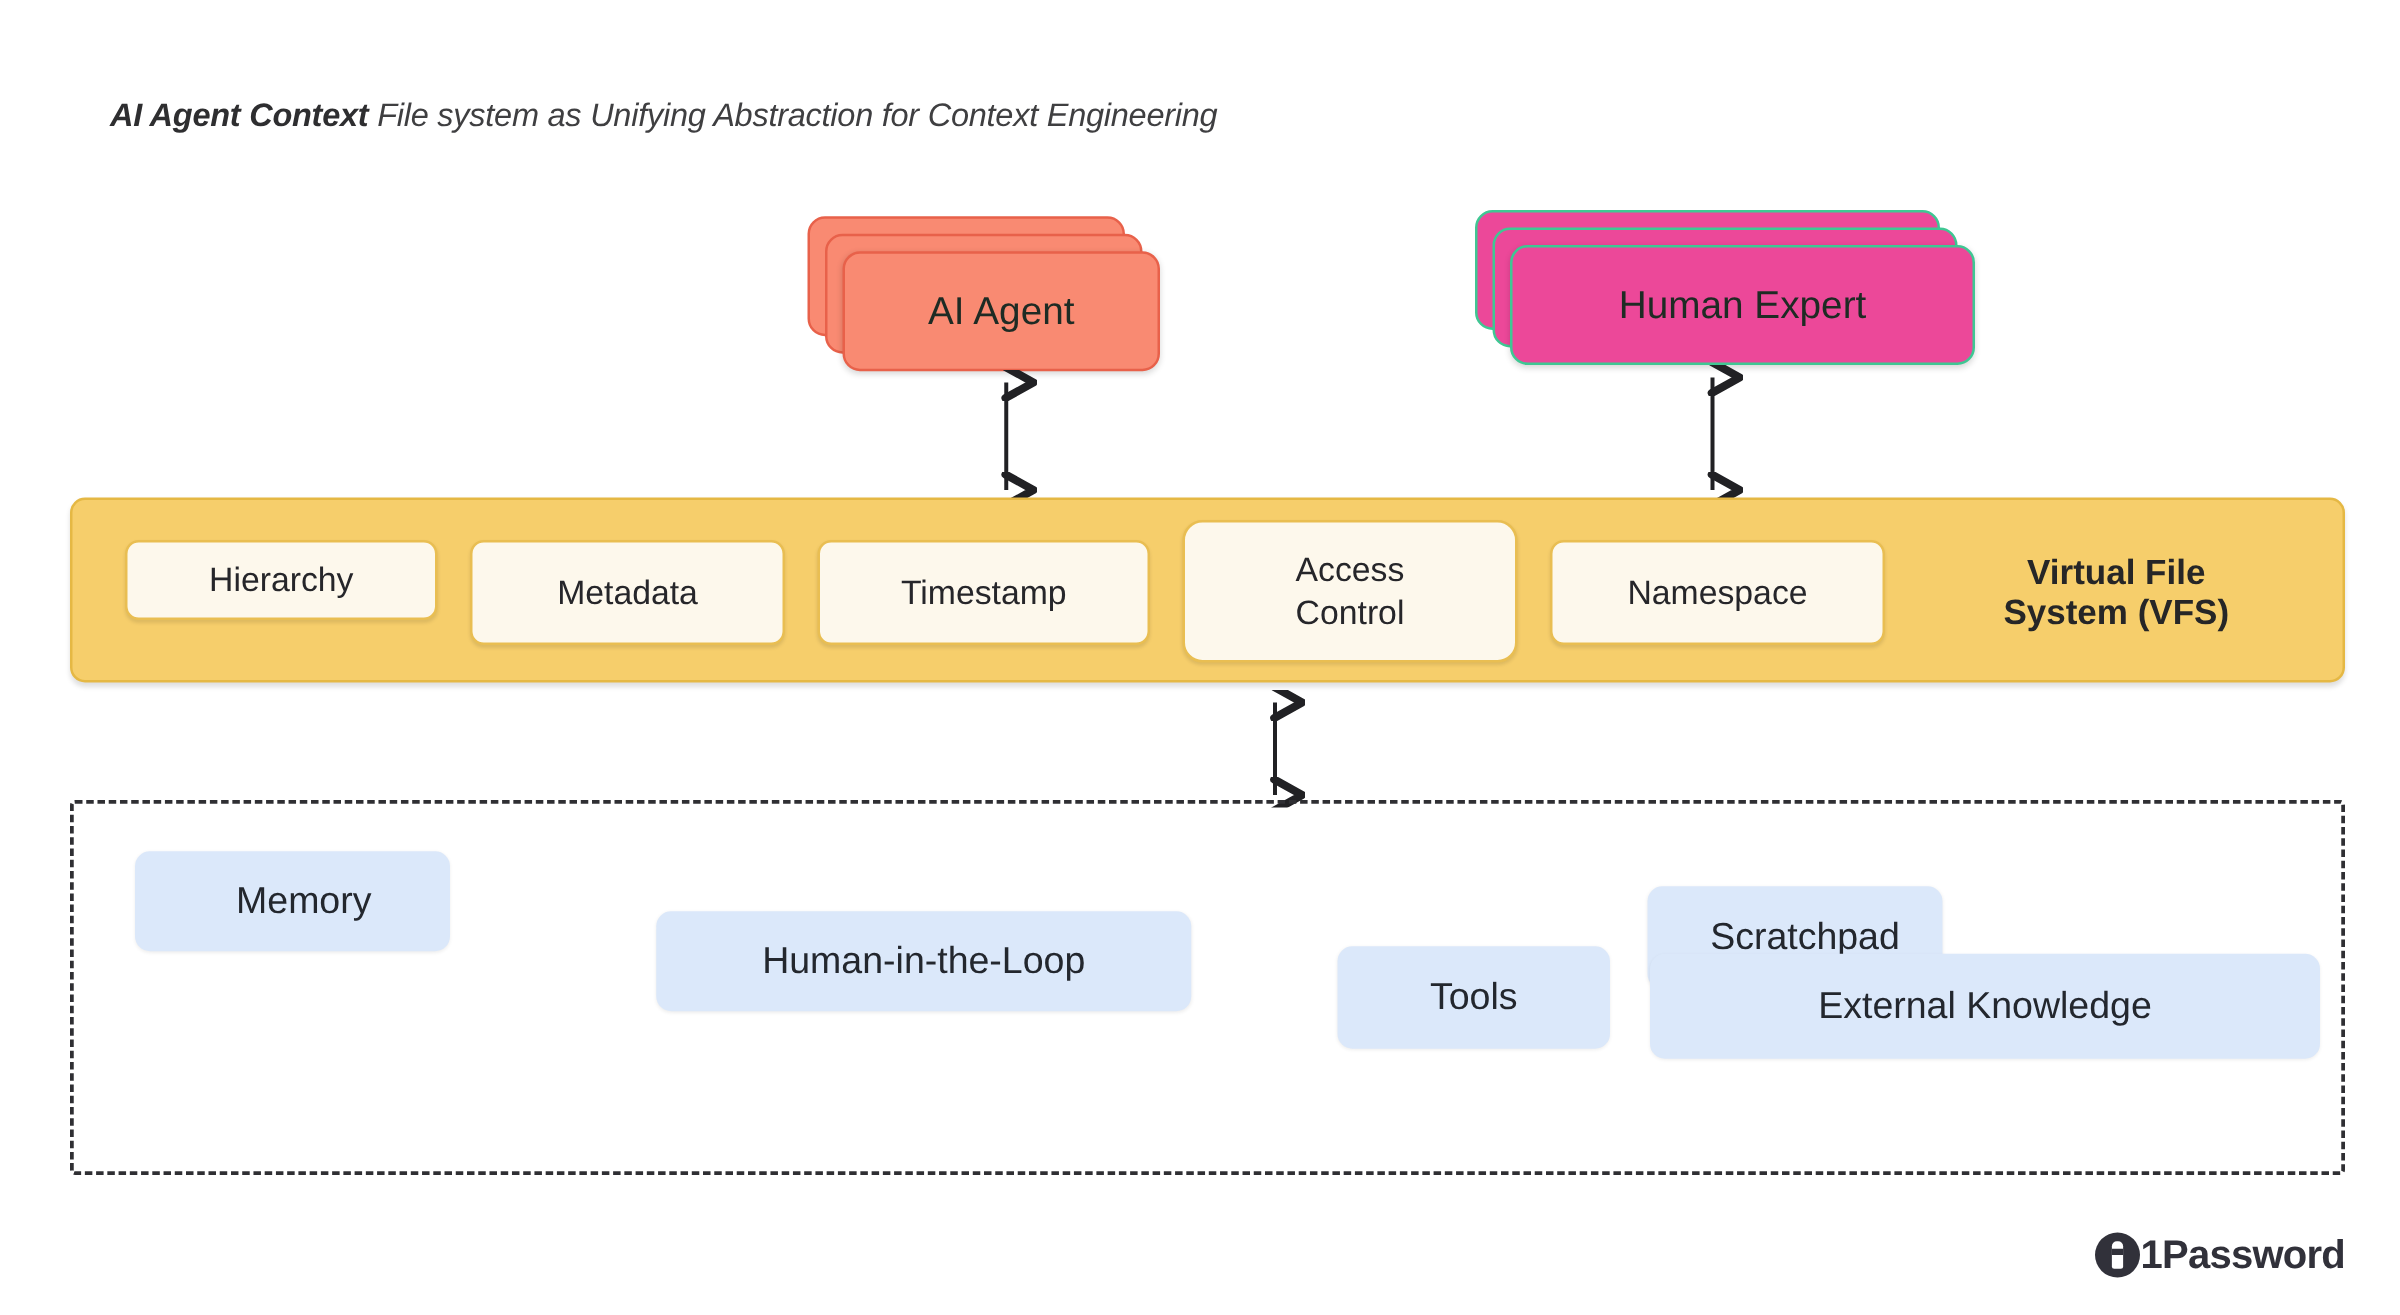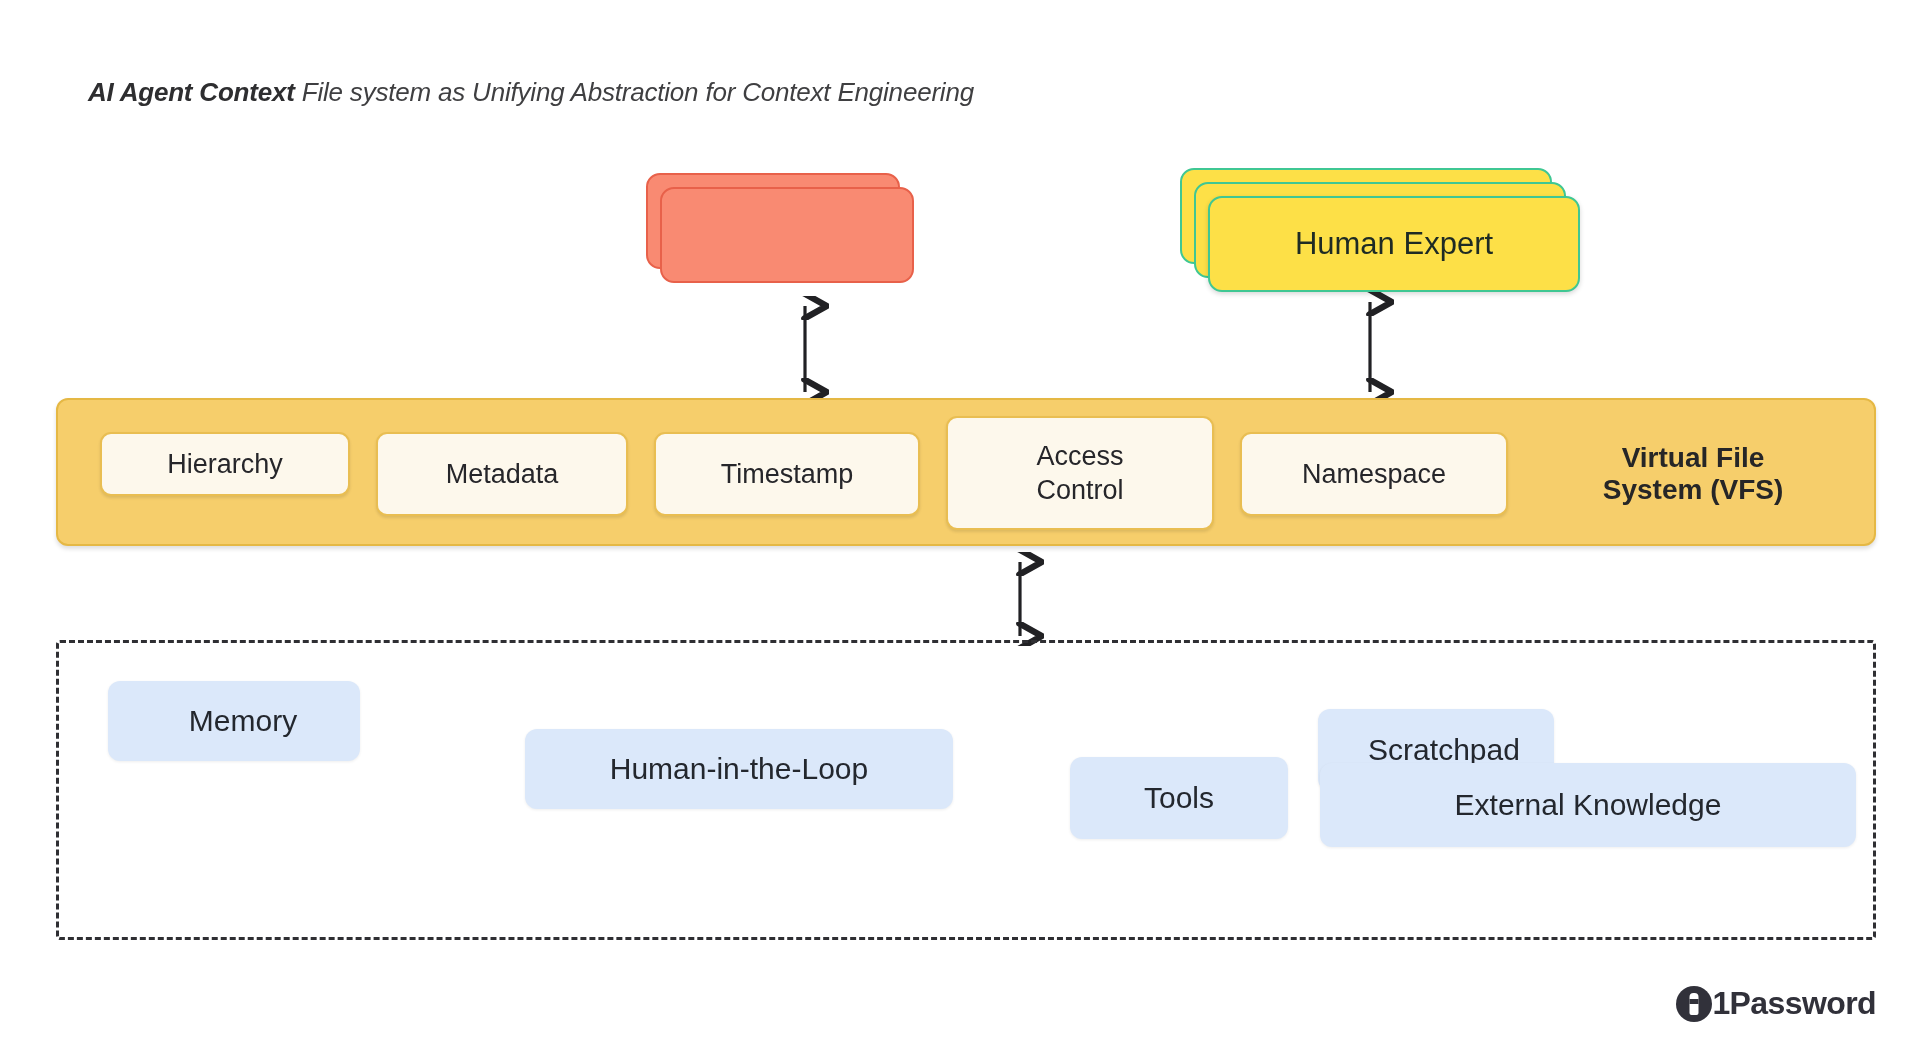--- a/index.html
+++ b/index.html
@@ -50,21 +50,21 @@
     font-size: 31px;
     color: #1e2b24;
     white-space: nowrap;
     font-weight: 400;
   }
 
   #agent-stack { left: 646px; top: 173px; width: 282px; height: 124px; }
   #agent-stack .layer { width: 254px; height: 96px; background: #F98A72; border-color: #E8614A; }
 
   #expert-stack { left: 1180px; top: 168px; width: 400px; height: 124px; }
-  #expert-stack .layer { width: 372px; height: 96px; background: #fde047; border-color: #3FC793; }
+  #expert-stack .layer { width: 372px; height: 96px; background: #ec4899; border-color: #3FC793; }
 
   
   .arrow { position: absolute; }
 
   
   #vfs-bar {
     position: absolute;
     left: 56px; top: 398px;
     width: 1820px; height: 148px;
     background: #F6CE6B;
@@ -83,21 +83,21 @@
     text-align: center;
     box-shadow: 0 2px 3px rgba(0,0,0,0.10);
     font-size: 27px;
     color: #26262a;
     line-height: 34px;
     white-space: pre-line;
   }
   #chip-hierarchy { left: 42px;  top: 32px; width: 250px; height: 64px; }
   #chip-metadata  { left: 318px; top: 32px; width: 252px; height: 84px; }
   #chip-timestamp { left: 596px; top: 32px; width: 266px; height: 84px; }
-  #chip-access    { left: 888px; top: 16px; width: 268px; height: 114px; }
+  #chip-access    { left: 888px; top: 16px; width: 268px; height: 114px; border-radius: 16px; }
   #chip-namespace { left: 1182px;top: 32px; width: 268px; height: 84px; }
 
   #vfs-title {
     position: absolute;
     left: 1470px; top: 22px;
     width: 330px; height: 104px;
     display: flex; align-items: center; justify-content: center;
     text-align: center;
     font-size: 28px;
     font-weight: 700;
@@ -175,20 +175,23 @@
 
 <div id="stage">
 
   <div id="title">
     <span class="strong">AI Agent Context</span><span class="reg"> File system as Unifying Abstraction for Context Engineering</span>
   </div>
 
   <div id="agent-stack" class="stack">
     <div class="layer l1"></div>
     <div class="layer l2"></div>
+    <div class="layer l3">
+      <span class="cardlabel">AI Agent</span>
+    </div>
   </div>
 
   <div id="expert-stack" class="stack">
     <div class="layer l1"></div>
     <div class="layer l2"></div>
     <div class="layer l3">
       <span class="cardlabel">Human Expert</span>
     </div>
   </div>
 

